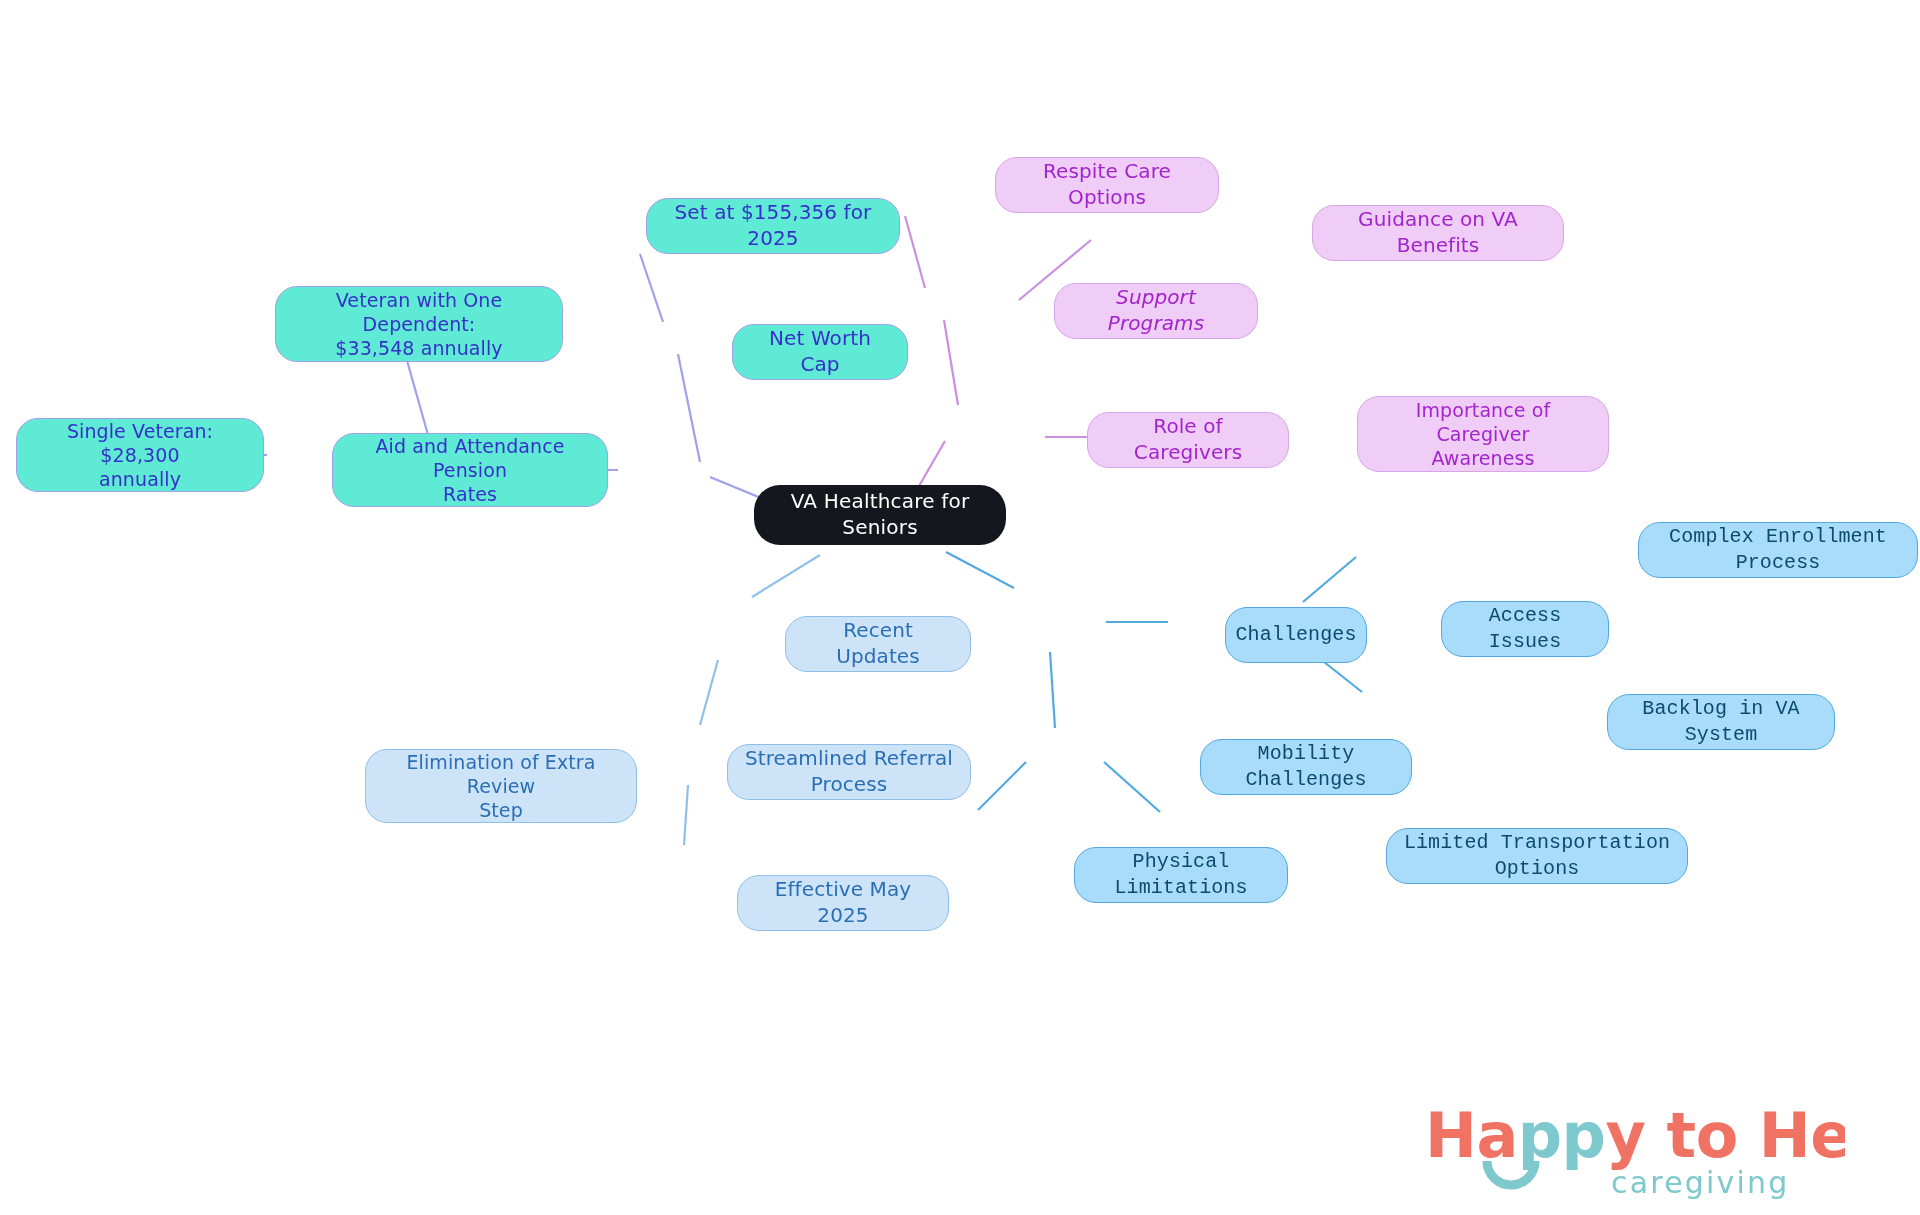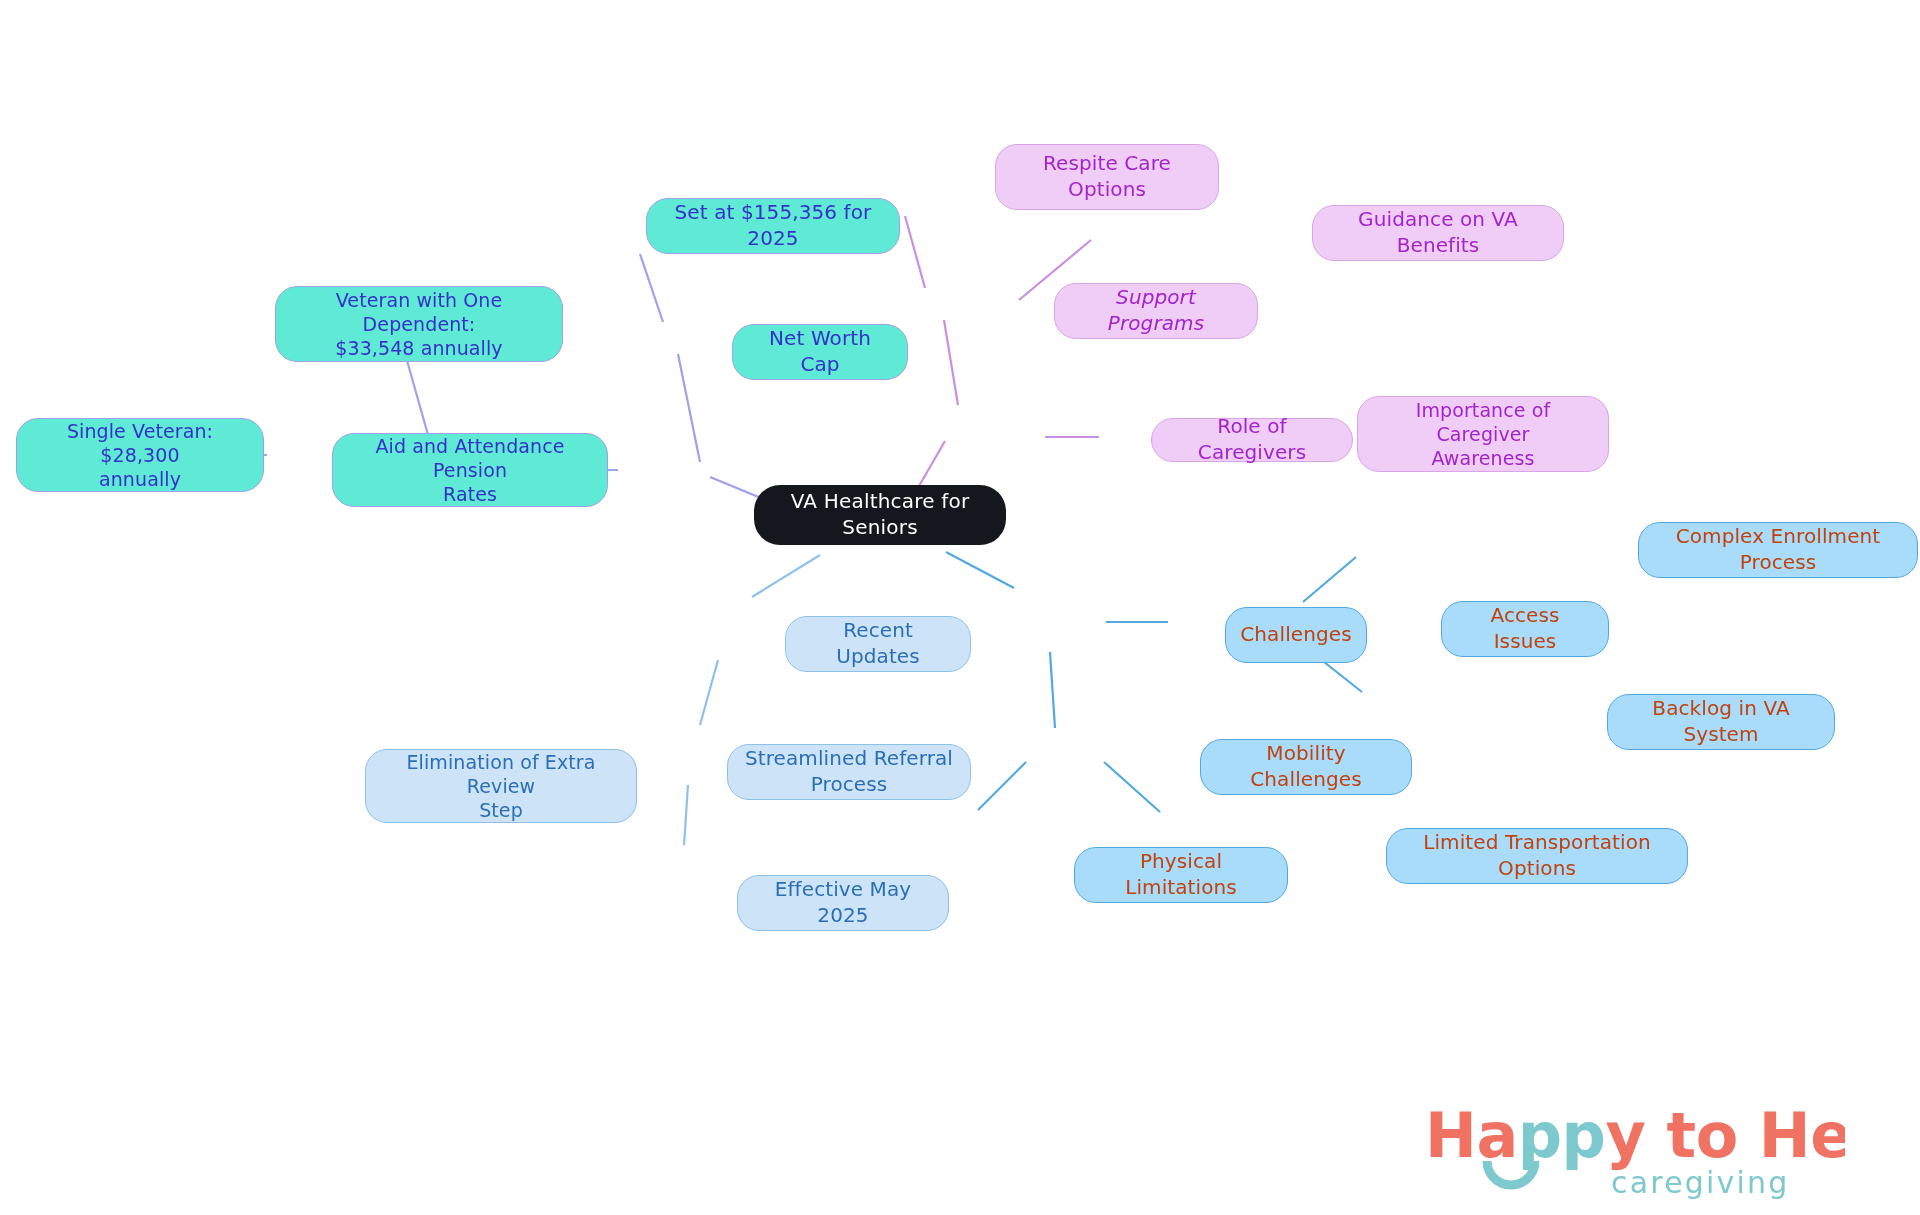--- a/index.html
+++ b/index.html
@@ -68,21 +68,22 @@
   .c-pink {
     background: #efcdf7;
     border-color: #d8a5e8;
     color: #a424cc;
   }
 
   
   .c-blue {
     background: #a8dcfa;
     border-color: #52a9e0;
-    color: #c2410c;
+    color: #0c4a6e;
+    font-family: Liberation Mono, monospace;
   }
 
   
   .c-softblue {
     background: #cde3f8;
     border-color: #8fc0ea;
     color: #2a6fb5;
   }
 
   .fs-20 { font-size: 20px; }
@@ -149,25 +150,25 @@
   <div class="node c-purple fs-19" style="left:140px; top:455px; width:248px; height:74px; transform:translate(-50%,-50%);">Single Veteran: $28,300
 annually</div>
 
   <div class="node c-purple fs-19" style="left:419px; top:324px; width:288px; height:76px; transform:translate(-50%,-50%);">Veteran with One Dependent:
 $33,548 annually</div>
 
   <div class="node c-purple fs-20" style="left:820px; top:352px; width:176px; height:56px; transform:translate(-50%,-50%);">Net Worth Cap</div>
 
   <div class="node c-purple fs-20" style="left:773px; top:226px; width:254px; height:56px; transform:translate(-50%,-50%);">Set at $155,356 for 2025</div>
 
-  <div class="node c-pink fs-20" style="left:1252px; top:440px; width:202px; height:44px; transform:translate(-50%,-50%);">Role of Caregivers</div>
+  <div class="node c-pink fs-20" style="left:1188px; top:440px; width:202px; height:56px; transform:translate(-50%,-50%);">Role of Caregivers</div>
 
   <div class="node c-pink fs-20" style="left:1156px; top:311px; width:204px; height:56px; transform:translate(-50%,-50%);font-style:italic;">Support Programs</div>
 
-  <div class="node c-pink fs-20" style="left:1107px; top:177px; width:224px; height:66px; transform:translate(-50%,-50%);">Respite Care Options</div>
+  <div class="node c-pink fs-20" style="left:1107px; top:185px; width:224px; height:56px; transform:translate(-50%,-50%);">Respite Care Options</div>
 
   <div class="node c-pink fs-20" style="left:1438px; top:233px; width:252px; height:56px; transform:translate(-50%,-50%);">Guidance on VA Benefits</div>
 
   <div class="node c-pink fs-19" style="left:1483px; top:434px; width:252px; height:76px; transform:translate(-50%,-50%);">Importance of Caregiver
 Awareness</div>
 
   <div class="node c-blue fs-20" style="left:1296px; top:635px; width:142px; height:56px; transform:translate(-50%,-50%);">Challenges</div>
 
   <div class="node c-blue fs-20" style="left:1525px; top:629px; width:168px; height:56px; transform:translate(-50%,-50%);">Access Issues</div>
 

